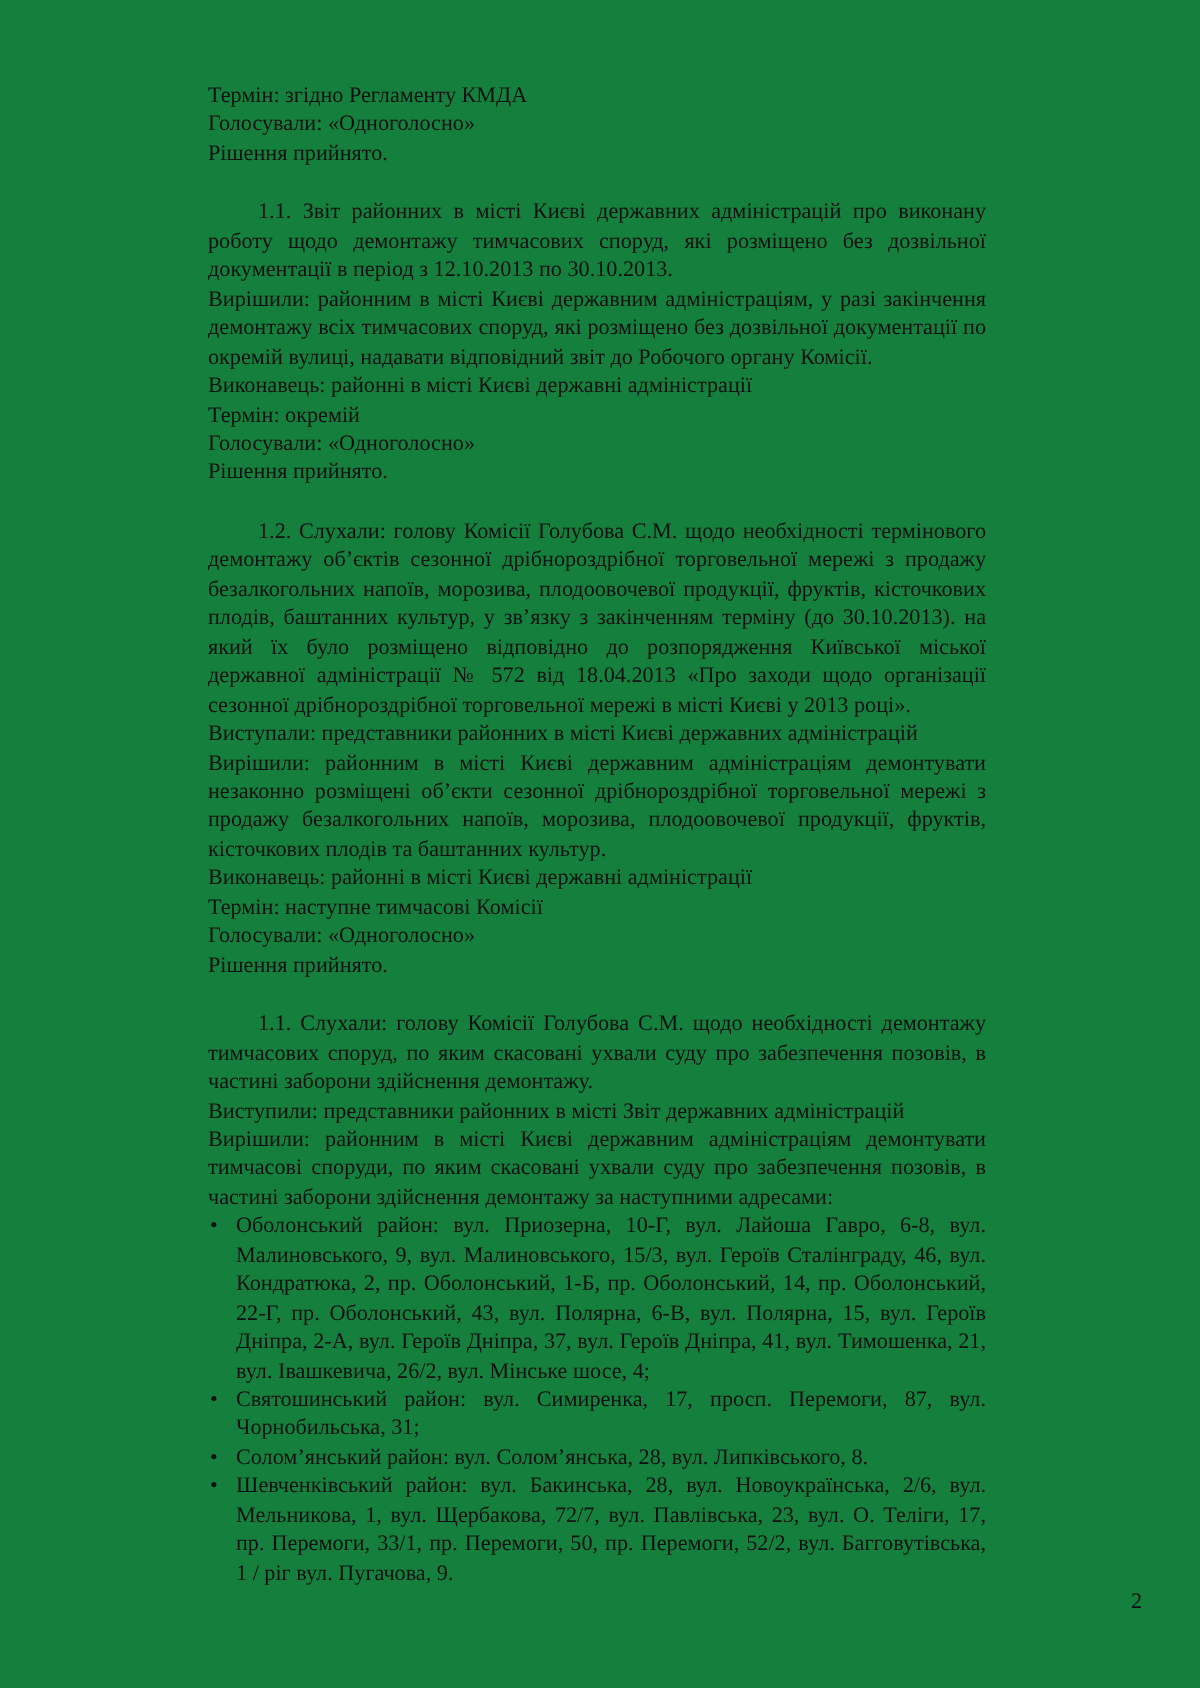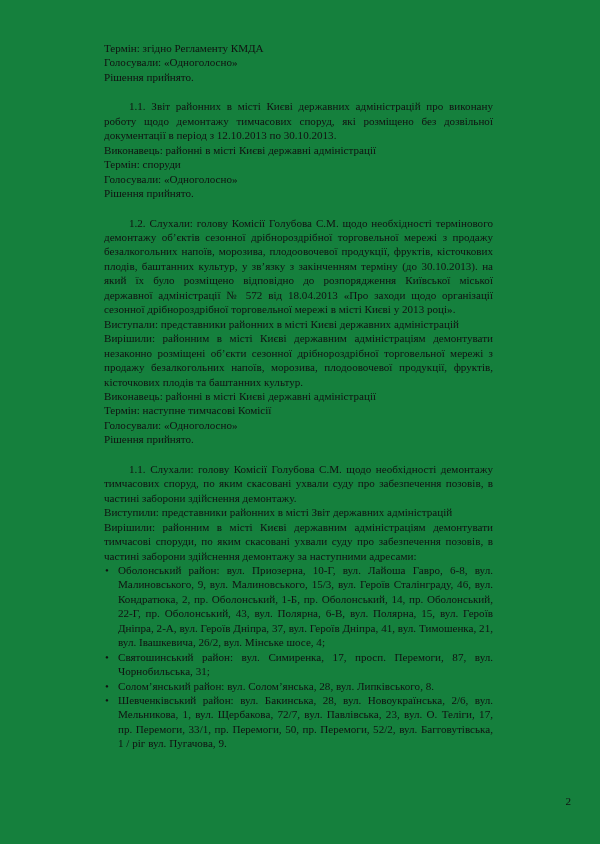--- a/index.html
+++ b/index.html
@@ -90,22 +90,23 @@
 
 <div class="page">
 
   <div class="doc-body">
     <div id="blocks-container">
         <p class="para flush">Термін: згідно Регламенту КМДА</p>
         <p class="para flush">Голосували: «Одноголосно»</p>
         <p class="para flush">Рішення прийнято.</p>
         <div class="gap-md"></div>
         <p class="para indent">1.1. Звіт районних в місті Києві державних адміністрацій про виконану роботу щодо демонтажу тимчасових споруд, які розміщено без дозвільної документації в період з 12.10.2013 по 30.10.2013.</p>
+        <p class="para flush">Вирішили: районним в місті Києві державним адміністраціям, у разі закінчення демонтажу всіх тимчасових споруд, які розміщено без дозвільної документації по окремій вулиці, надавати відповідний звіт до Робочого органу Комісії.</p>
         <p class="para flush">Виконавець: районні в місті Києві державні адміністрації</p>
-        <p class="para flush">Термін: споруди</p>
+        <p class="para flush">Термін: окремій</p>
         <p class="para flush">Голосували: «Одноголосно»</p>
         <p class="para flush">Рішення прийнято.</p>
         <div class="gap-md"></div>
         <p class="para indent">1.2. Слухали: голову Комісії Голубова С.М. щодо необхідності термінового демонтажу об’єктів сезонної дрібнороздрібної торговельної мережі з продажу безалкогольних напоїв, морозива, плодоовочевої продукції, фруктів, кісточкових плодів, баштанних культур, у зв’язку з закінченням терміну (до 30.10.2013). на який їх було розміщено відповідно до розпорядження Київської міської державної адміністрації № 572 від 18.04.2013 «Про заходи щодо організації сезонної дрібнороздрібної торговельної мережі в місті Києві у 2013 році».</p>
         <p class="para flush">Виступали: представники районних в місті Києві державних адміністрацій</p>
         <p class="para flush">Вирішили: районним в місті Києві державним адміністраціям демонтувати незаконно розміщені об’єкти сезонної дрібнороздрібної торговельної мережі з продажу безалкогольних напоїв, морозива, плодоовочевої продукції, фруктів, кісточкових плодів та баштанних культур.</p>
         <p class="para flush">Виконавець: районні в місті Києві державні адміністрації</p>
         <p class="para flush">Термін: наступне тимчасові Комісії</p>
         <p class="para flush">Голосували: «Одноголосно»</p>
         <p class="para flush">Рішення прийнято.</p>

